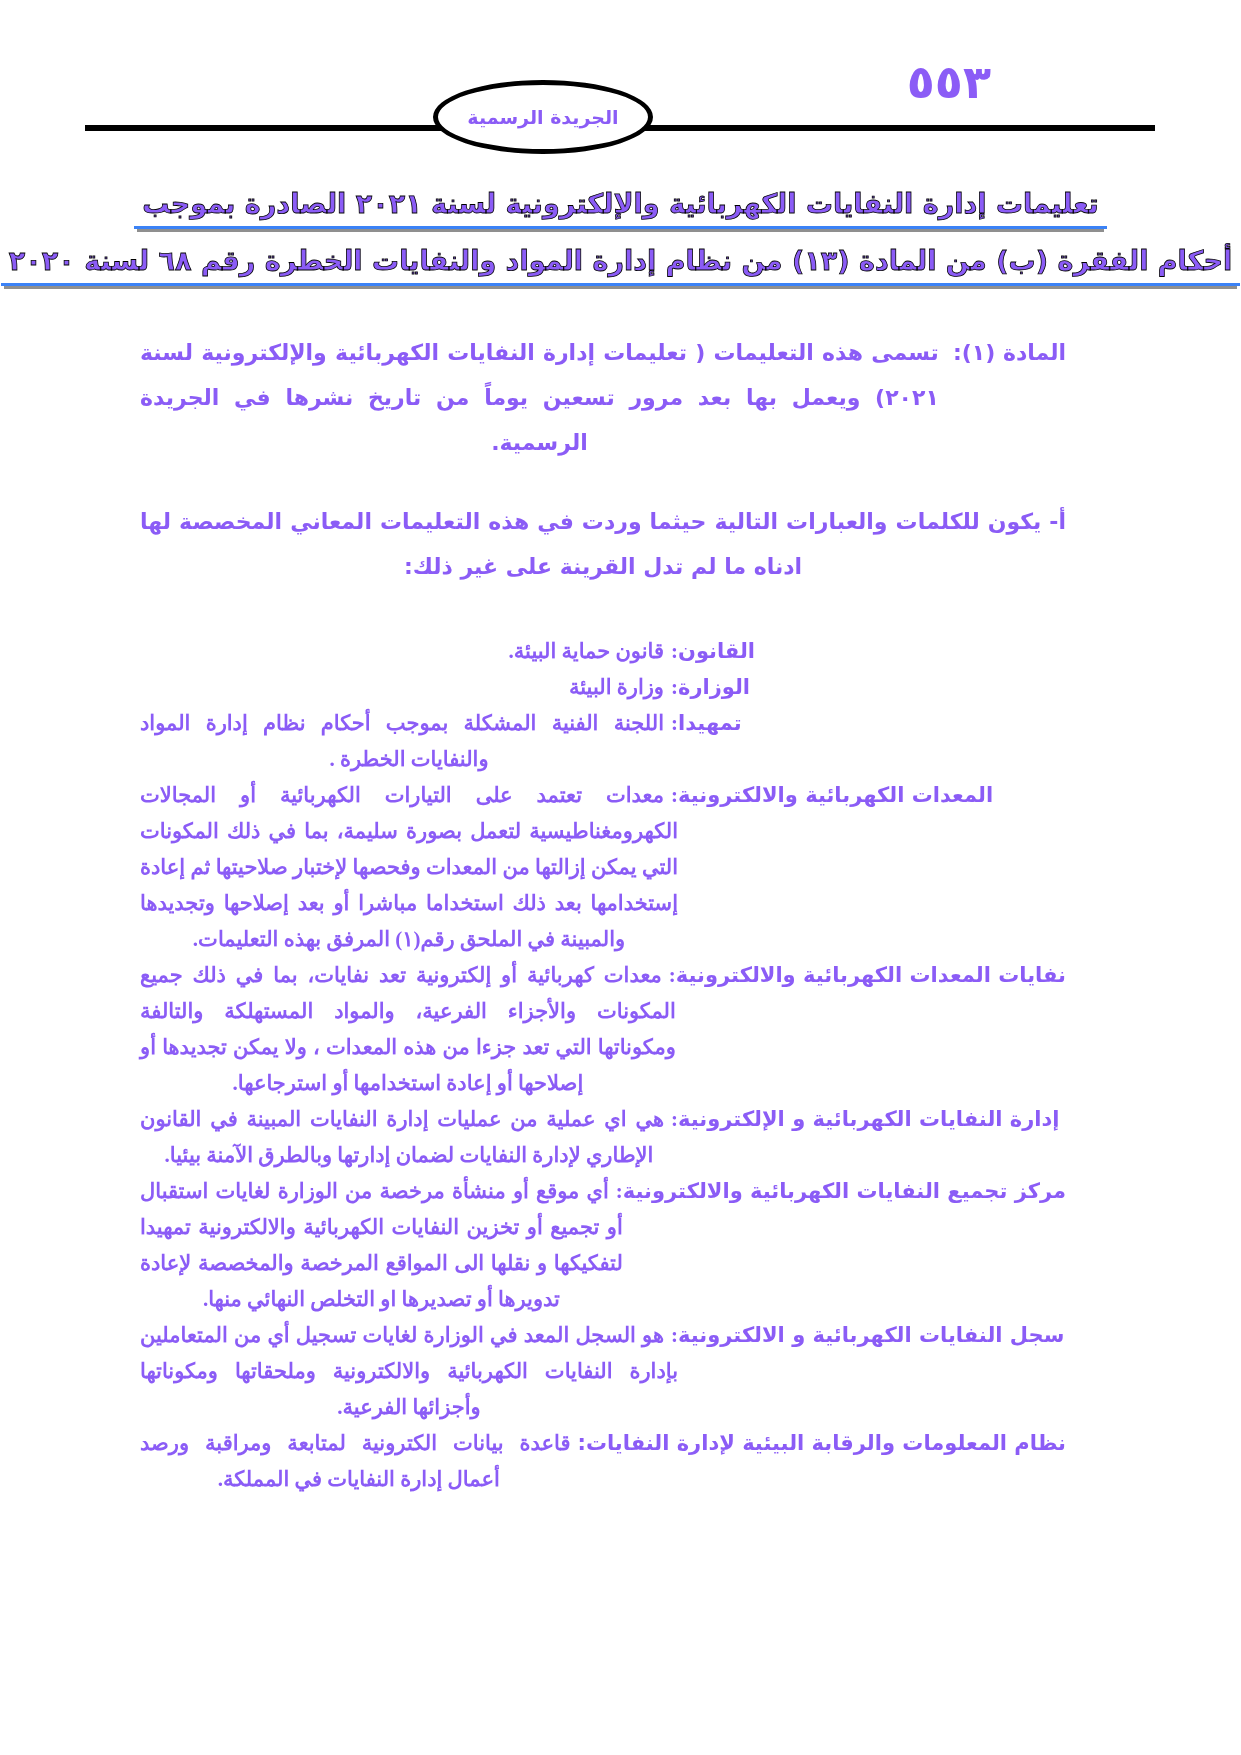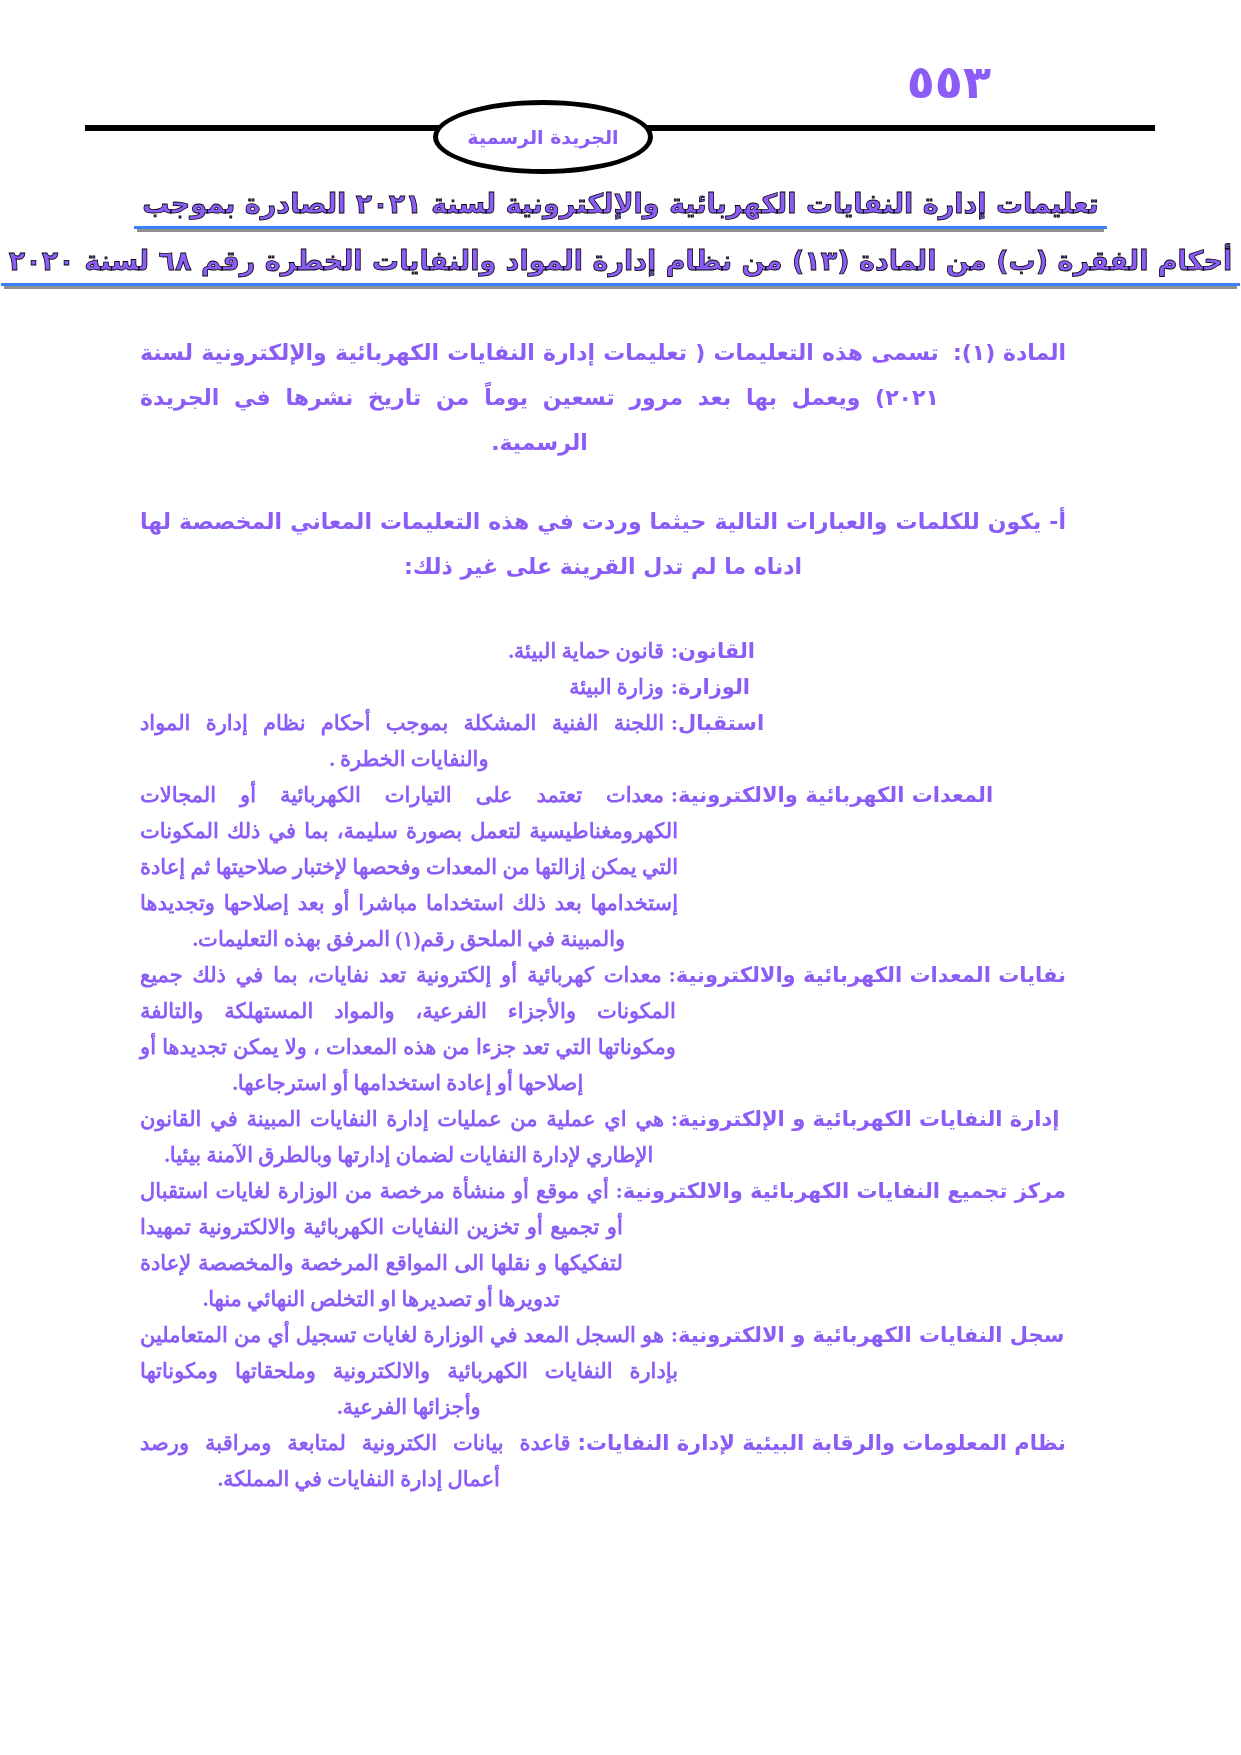--- a/index.html
+++ b/index.html
@@ -12,21 +12,21 @@
   
   .page-number {
     position:absolute; top:55px; right:250px;
     font-size:46px; font-weight:bold; letter-spacing:2px;
   }
   .header-rule {
     position:absolute; top:125px; left:85px; width:1070px; height:6px;
     background:#000;
   }
   .gazette-oval {
-    position:absolute; top:100px; left:433px; width:220px; height:74px;
+    position:absolute; top:80px; left:433px; width:220px; height:74px;
     background:#fff; border:5px solid #000; border-radius:50%;
     display:flex; align-items:center; justify-content:center; z-index:2;
   }
   .gazette-oval span { font-size:19px; font-weight:bold; }
   
   .title-block { position:absolute; top:188px; left:0; right:0; text-align:center; }
   .title-line {
     display:inline-block; font-size:27px; font-weight:bold;
     -webkit-text-stroke:0.8px #000;
     padding:0 8px 7px 8px; margin-bottom:16px;
@@ -91,21 +91,21 @@
         <div class="def-term">القانون</div>
         <div class="def-body"><span class="def-sep">:</span><span>قانون حماية البيئة.</span></div>
       </div>
 
       <div class="def-row">
         <div class="def-term">الوزارة</div>
         <div class="def-body"><span class="def-sep">:</span><span>وزارة البيئة</span></div>
       </div>
 
       <div class="def-row">
-        <div class="def-term">استقبال</div>
+        <div class="def-term">تمهيدا</div>
         <div class="def-body multi"><span class="def-sep">:</span><span>اللجنة الفنية المشكلة بموجب أحكام نظام إدارة المواد والنفايات الخطرة .</span></div>
       </div>
 
       <div class="def-row">
         <div class="def-term">المعدات الكهربائية والالكترونية</div>
         <div class="def-body multi"><span class="def-sep">:</span><span>معدات تعتمد على التيارات الكهربائية أو المجالات الكهرومغناطيسية لتعمل بصورة سليمة، بما في ذلك المكونات التي يمكن إزالتها من المعدات وفحصها لإختبار صلاحيتها ثم إعادة إستخدامها بعد ذلك استخداما مباشرا أو بعد إصلاحها وتجديدها والمبينة في الملحق رقم(١) المرفق بهذه التعليمات.</span></div>
       </div>
 
       <div class="def-row">
         <div class="def-term">نفايات المعدات الكهربائية والالكترونية</div>

